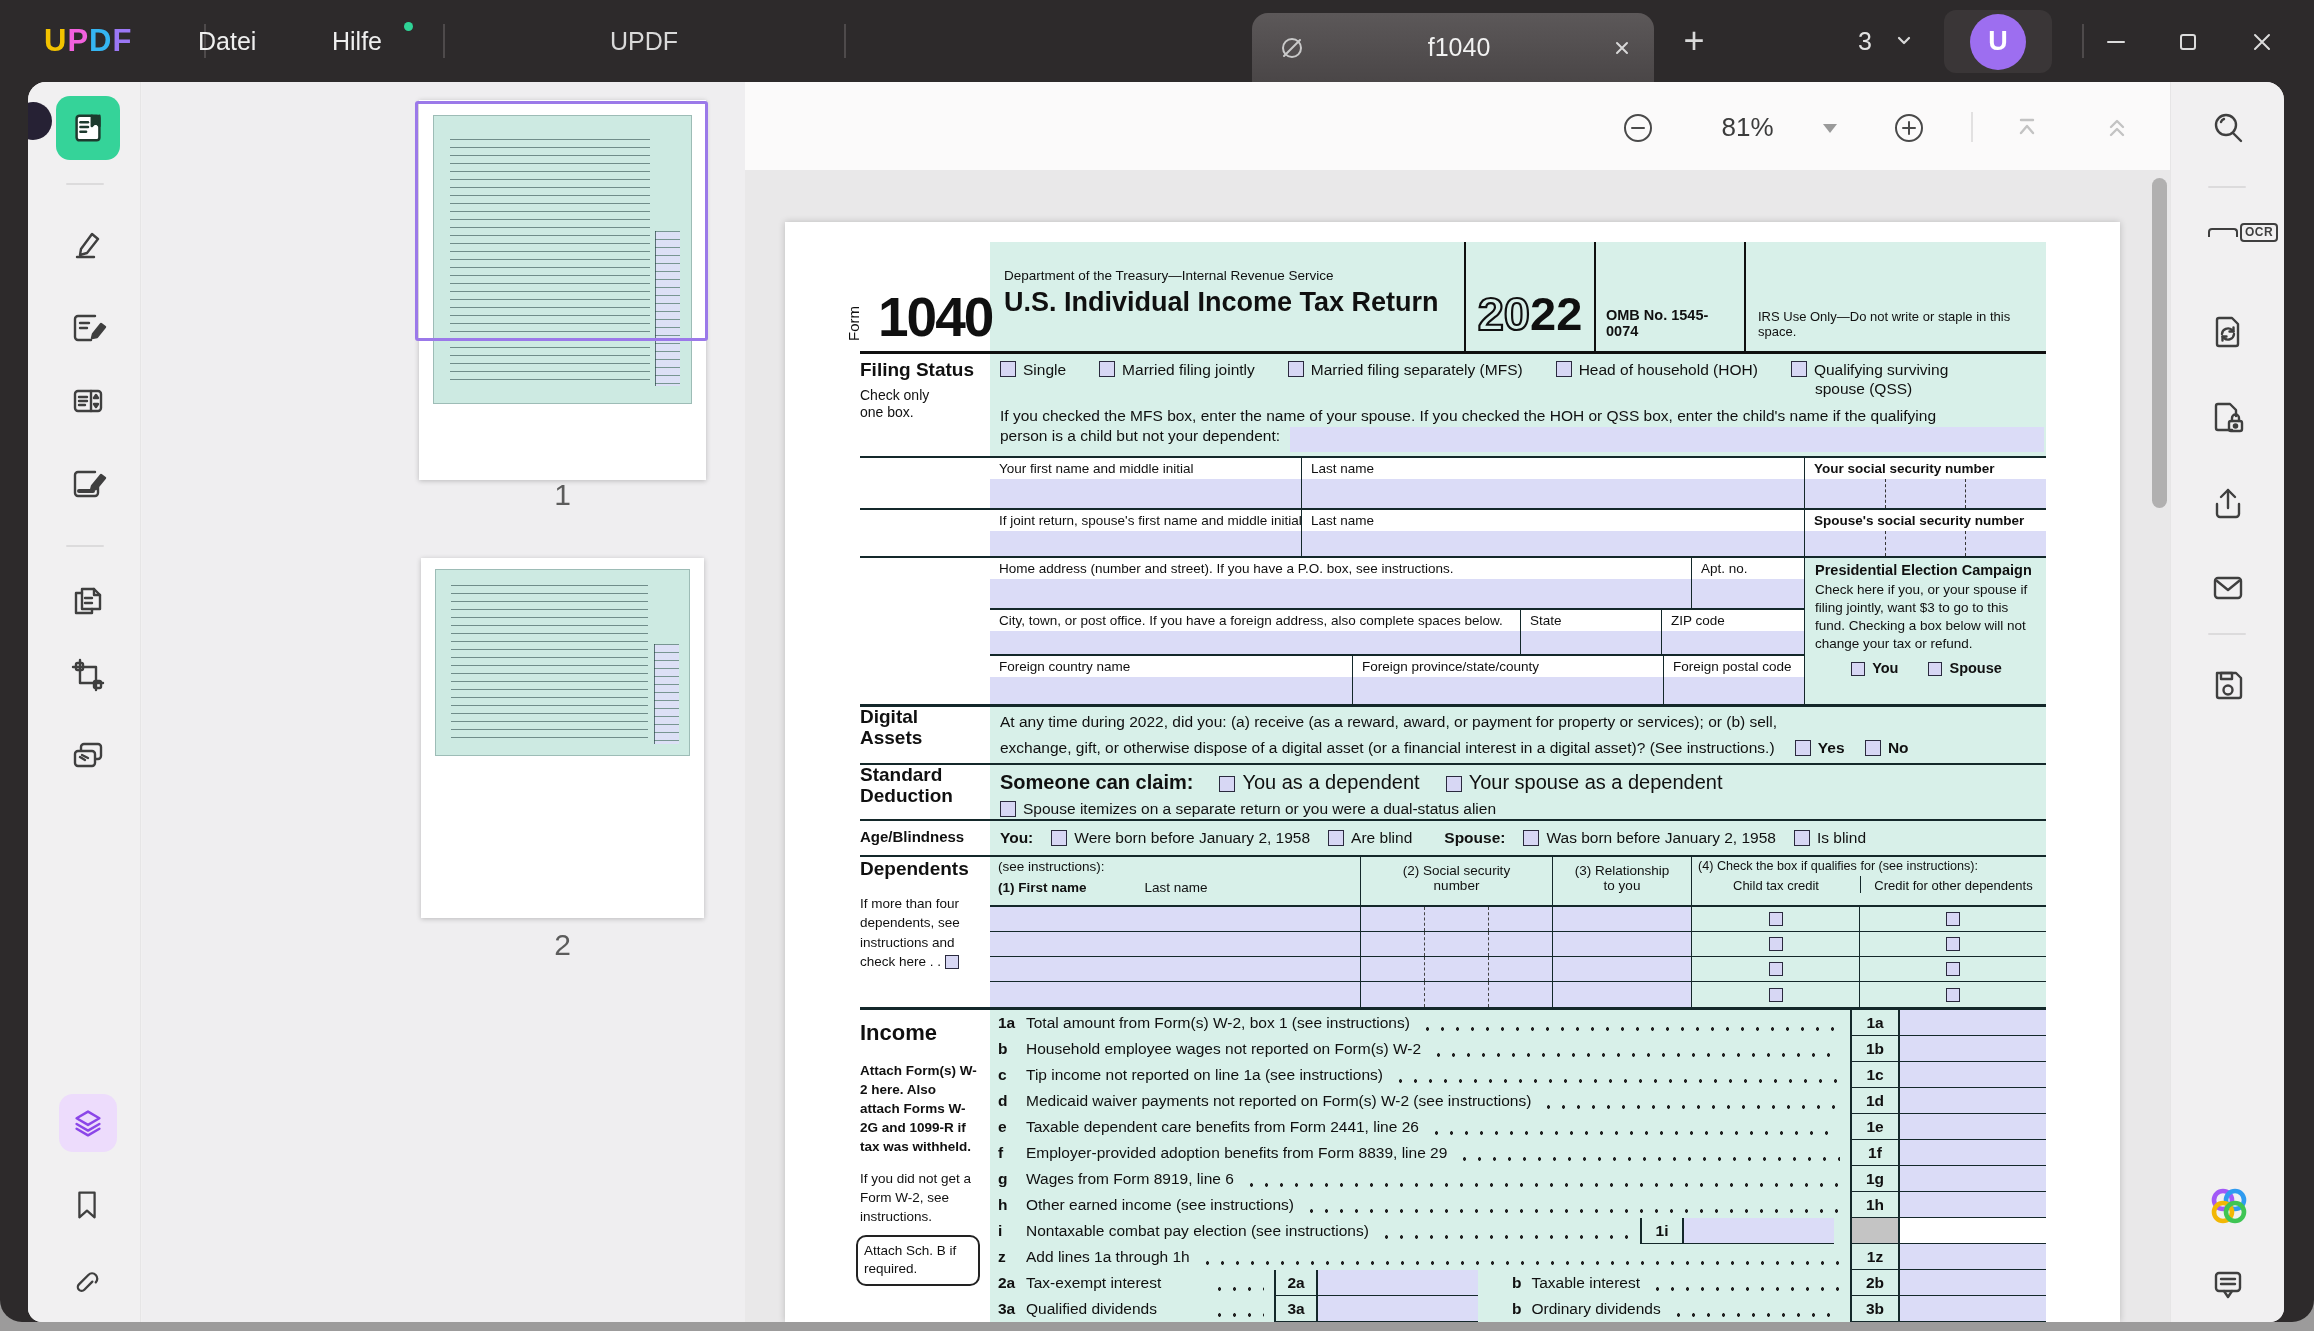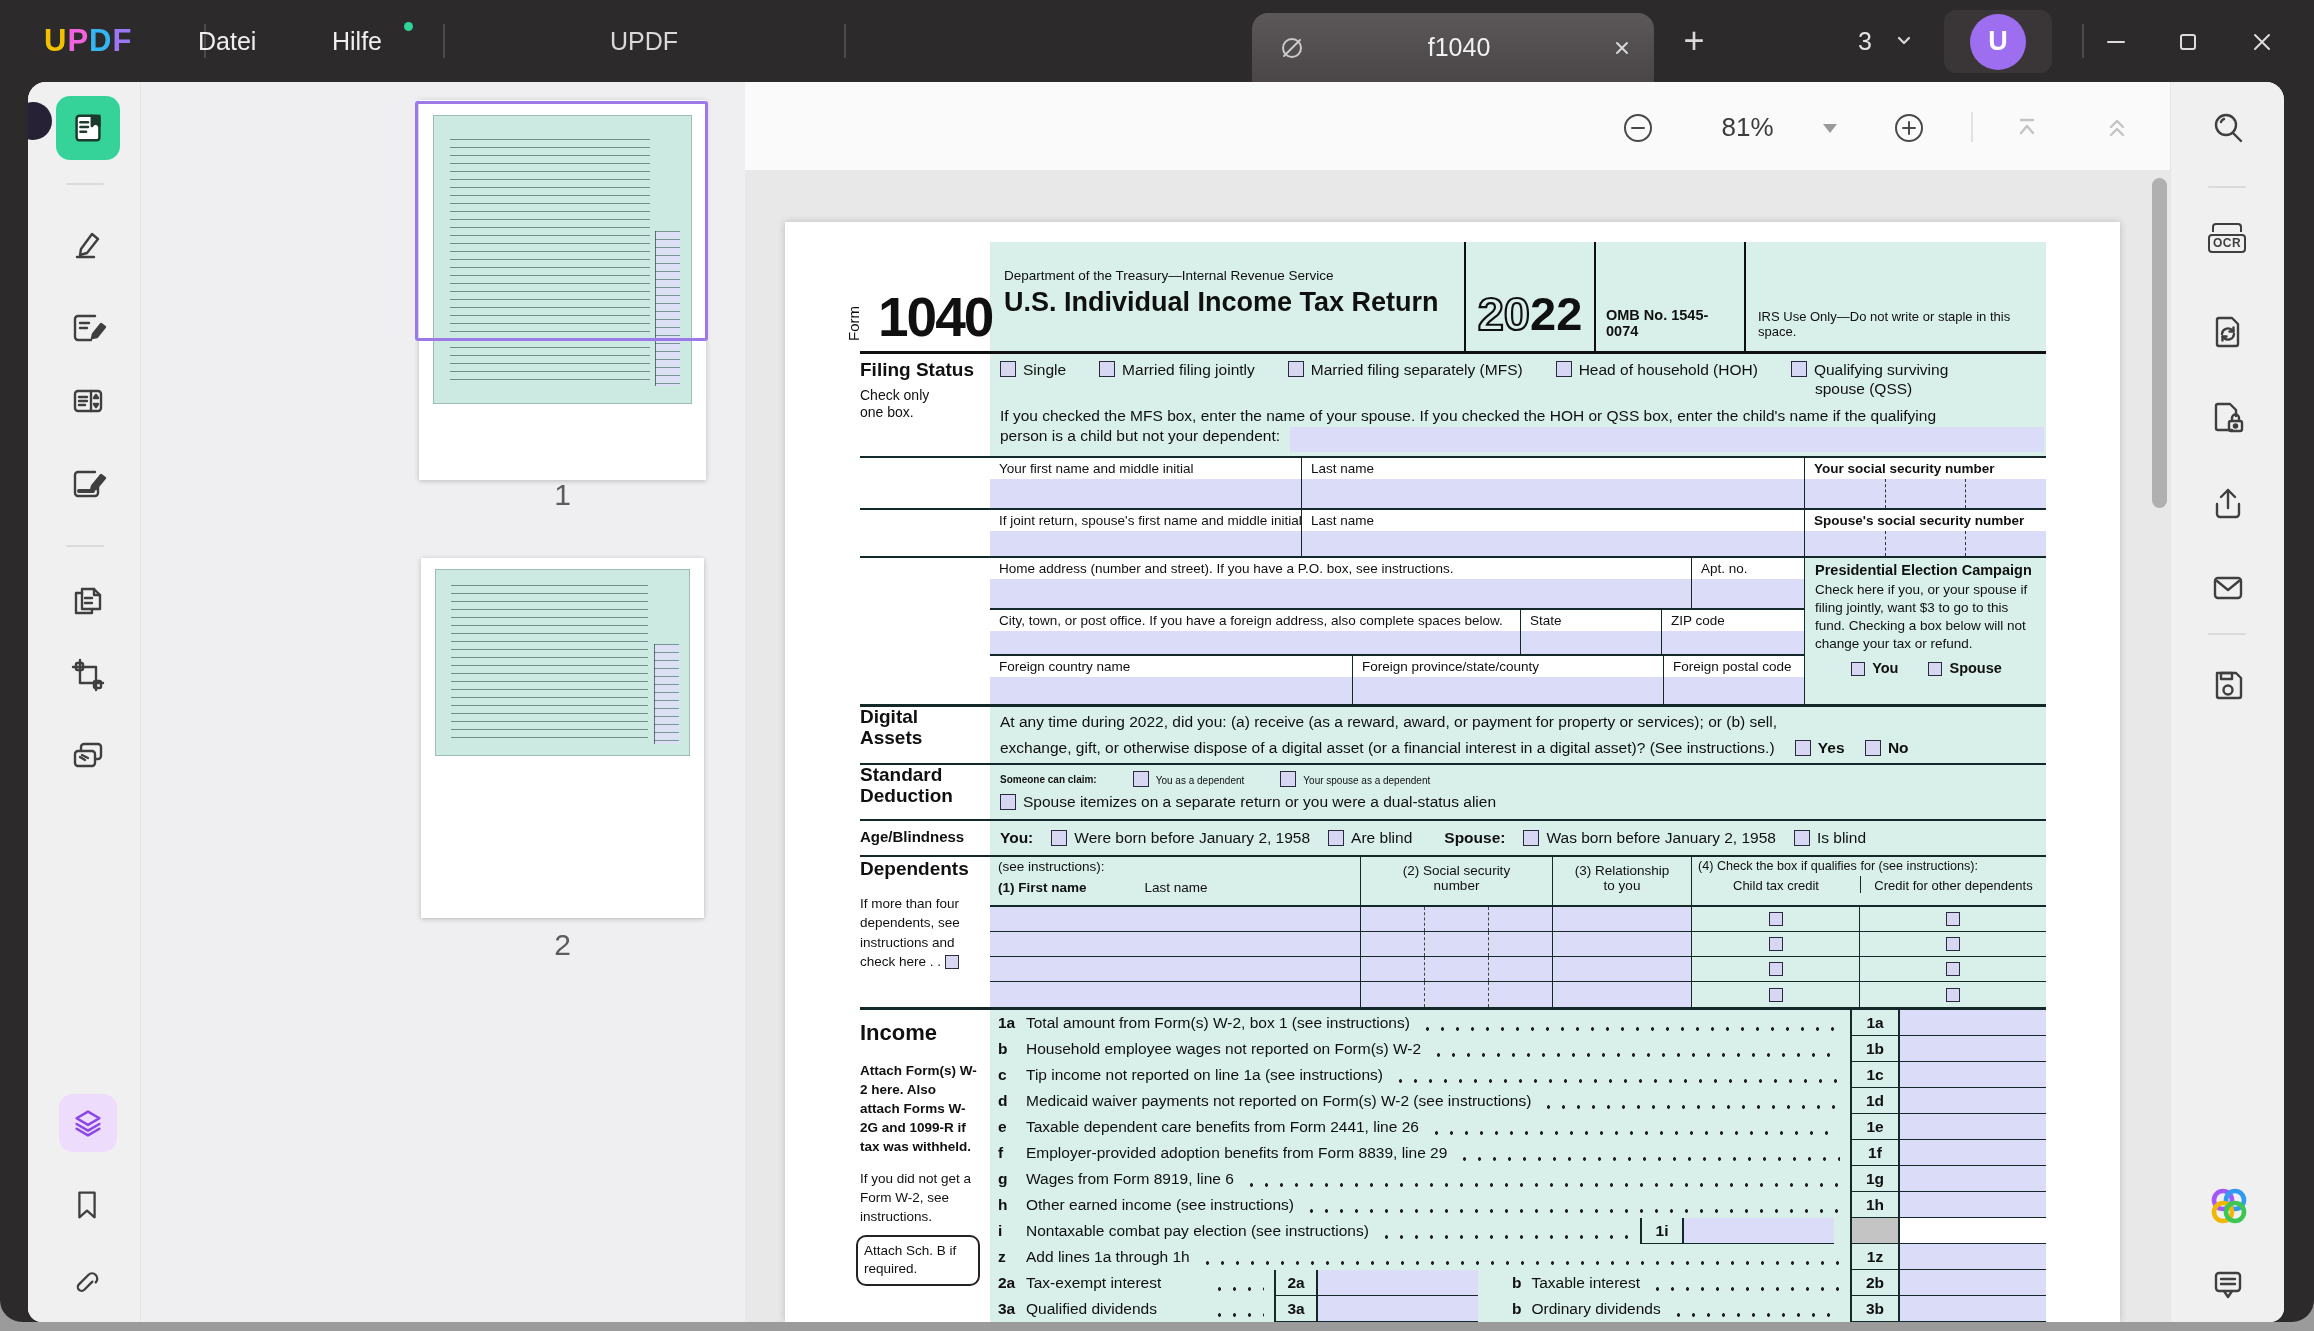--- a/index.html
+++ b/index.html
@@ -27,21 +27,21 @@
 .leftrail{position:absolute;left:0;top:0;width:113px;bottom:0;background:#f1f0f1;border-right:1px solid #e6e5e6}
 .thumbpanel{position:absolute;left:114px;top:0;width:603px;bottom:0;background:#efeef0}
 .viewertop{position:absolute;left:717px;top:0;width:1425px;height:88px;background:#fbfafa}
 .viewer{position:absolute;left:717px;top:88px;width:1425px;bottom:0;background:#e9e8e9}
 .rightrail{position:absolute;right:0;top:0;width:114px;bottom:0;background:#f1f0f1;border-left:1px solid #e6e5e6}
 .railicon{position:absolute;display:flex;align-items:center;justify-content:center}
 .rail-div{position:absolute;height:2px;background:#dcdbdc;border-radius:1px}
 .activebg-green{width:64px;height:64px;border-radius:14px;background:#35d399;display:flex;align-items:center;justify-content:center}
 .activebg-purple{width:58px;height:58px;border-radius:14px;background:#eddcfc;display:flex;align-items:center;justify-content:center}
 svg.ic{stroke:#3f3f3f;fill:none;stroke-width:2.4;stroke-linecap:round;stroke-linejoin:round}
-.ocr-icon{display:flex;flex-direction:column;align-items:center;gap:2px}
+.ocr-icon{display:flex;flex-direction:row;align-items:center;gap:2px}
 .ocr-lid{width:30px;height:9px;border:2.4px solid #3f3f3f;border-radius:4px 4px 0 0;border-bottom:none}
 .ocr-box{border:2.4px solid #3f3f3f;border-radius:4px;font-size:12px;font-weight:700;color:#3f3f3f;padding:0 3px;line-height:15px;letter-spacing:.5px}
 .scrollbar{position:absolute;left:2124px;top:96px;width:15px;height:330px;border-radius:8px;background:#b1b0b0}
 
 .thumb{position:absolute;background:#fff;box-shadow:0 1px 5px rgba(0,0,0,.22)}
 .mini-teal{position:absolute;left:5%;right:5%;background:#cdeae2;border:1px solid #9dbcb6}
 .mini-lines{position:absolute;left:6%;right:16%;top:8%;bottom:6%;background:repeating-linear-gradient(to bottom,rgba(35,65,65,.55) 0 1.5px,transparent 1.5px 8px)}
 .mini-col{position:absolute;right:4%;top:40%;bottom:6%;width:10%;border-left:1.5px solid rgba(35,65,65,.7);background:repeating-linear-gradient(to bottom,rgba(35,65,65,.5) 0 1.5px,rgba(222,223,248,.9) 1.5px 8px)}
 .sel-rect{position:absolute;border:3px solid #9b79e9;border-radius:3px}
 .pagenum{position:absolute;font-size:30px;color:#5c5c5c;text-align:center}
@@ -100,21 +100,21 @@
 .campaign{flex:1;border-left:1.5px solid #14282a;background:#d8f0e9;padding:4px 8px 0 10px}
 .camp-title{font-size:14.5px;font-weight:700}
 .camp-body{font-size:13.5px;line-height:1.33;margin-top:3px}
 .camp-boxes{display:flex;gap:30px;justify-content:center;margin-top:7px;font-size:14.5px;font-weight:700}
 
 .sec.digital{height:58px;border-bottom:2px solid #14282a}
 .sec.std{height:56px;border-bottom:2.5px solid #14282a}
 .sec.age{height:36px;border-bottom:2px solid #14282a}
 .da-line{font-size:15.5px;padding:4px 6px 0 10px;line-height:1.45}
 .inlinebox{font-weight:700;margin-left:16px}
-.std-l1{display:flex;gap:36px;align-items:center;padding:6px 0 0 10px;font-size:10px}
+.std-l1{display:flex;gap:26px;align-items:center;padding:6px 0 0 10px;font-size:20px}
 .std-l2{padding:6px 0 0 10px;font-size:15.5px}
 .age-line{display:flex;align-items:center;gap:18px;padding:8px 0 0 10px;font-size:15.5px;white-space:nowrap}
 .b{font-weight:700}
 
 .sec.deps{border-bottom:3px solid #14282a}
 .deps .slabel{position:relative;padding-top:2px}
 .sidenote{font-size:13.5px;line-height:1.45;margin-top:14px;width:122px}
 .dep-head{display:flex;height:50px;border-bottom:2px solid #14282a;font-size:13.5px}
 .dh{border-right:1.5px solid #14282a;display:flex;flex-direction:column;justify-content:flex-start}
 .dh.c1{width:371px;padding:2px 0 0 8px}

